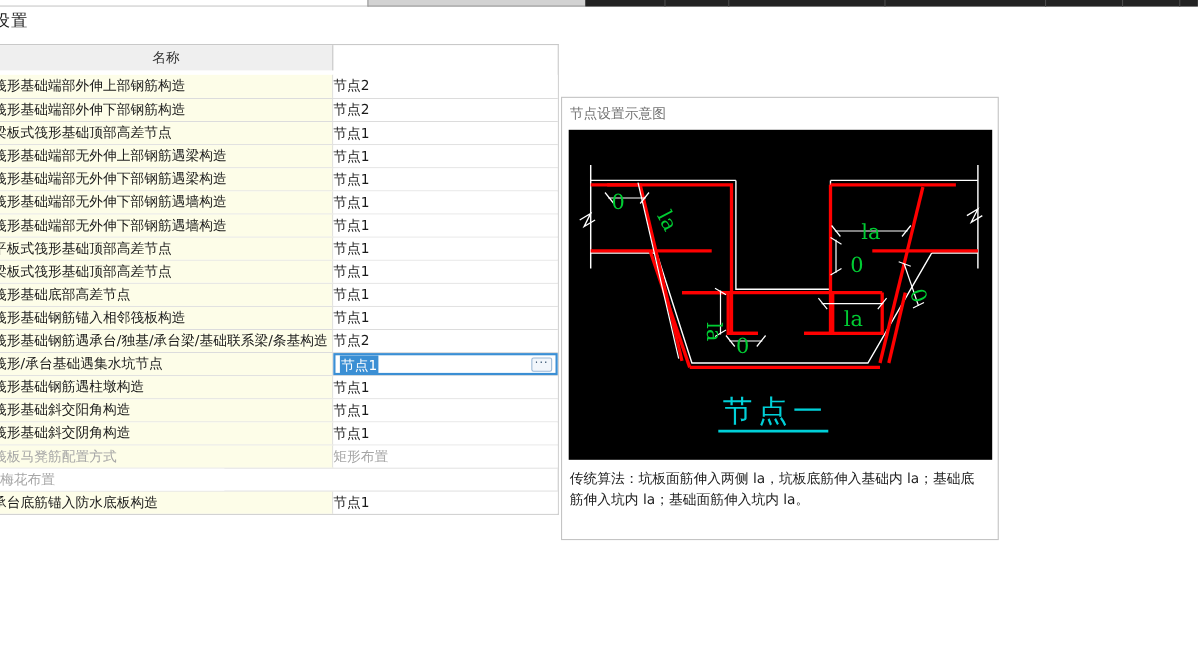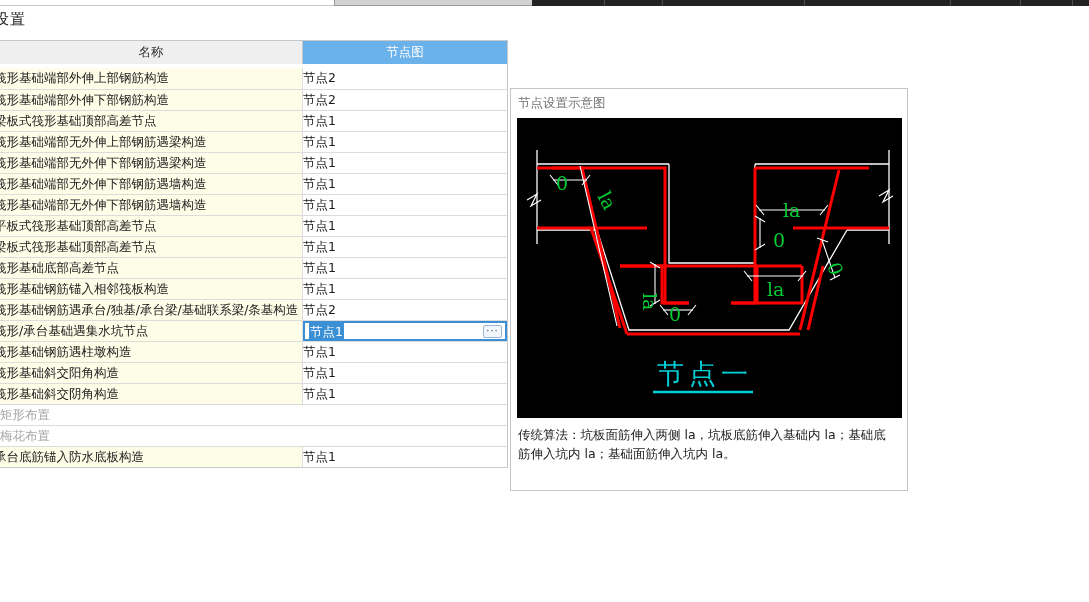--- a/index.html
+++ b/index.html
@@ -122,21 +122,20 @@
       <i style="left: 488px;"></i>
       <i style="left: 540px;"></i>
     </div>
 </div>
 
 <div id="page-title">设置</div>
 
 <div id="grid">
   <div id="grid-head">
     <div class="th th-name">名称</div>
-    <div class="th th-node">节点图</div>
   </div>
   <div id="grid-body">
       <div class="row">
         <div class="cell-name">筏形基础端部外伸上部钢筋构造</div>
         <div class="cell-node">节点2</div>
       </div>
       <div class="row">
         <div class="cell-name">筏形基础端部外伸下部钢筋构造</div>
         <div class="cell-node">节点2</div>
       </div>
@@ -193,20 +192,21 @@
       </div>
       <div class="row">
         <div class="cell-name">筏形基础斜交阳角构造</div>
         <div class="cell-node">节点1</div>
       </div>
       <div class="row">
         <div class="cell-name">筏形基础斜交阴角构造</div>
         <div class="cell-node">节点1</div>
       </div>
       <div class="row disabled">
+        <div class="cell-name">筏板马凳筋配置方式</div>
         <div class="cell-node">矩形布置</div>
       </div>
       <div class="row disabled">
         <div class="cell-node">梅花布置</div>
       </div>
       <div class="row">
         <div class="cell-name">承台底筋锚入防水底板构造</div>
         <div class="cell-node">节点1</div>
       </div>
     </div>

